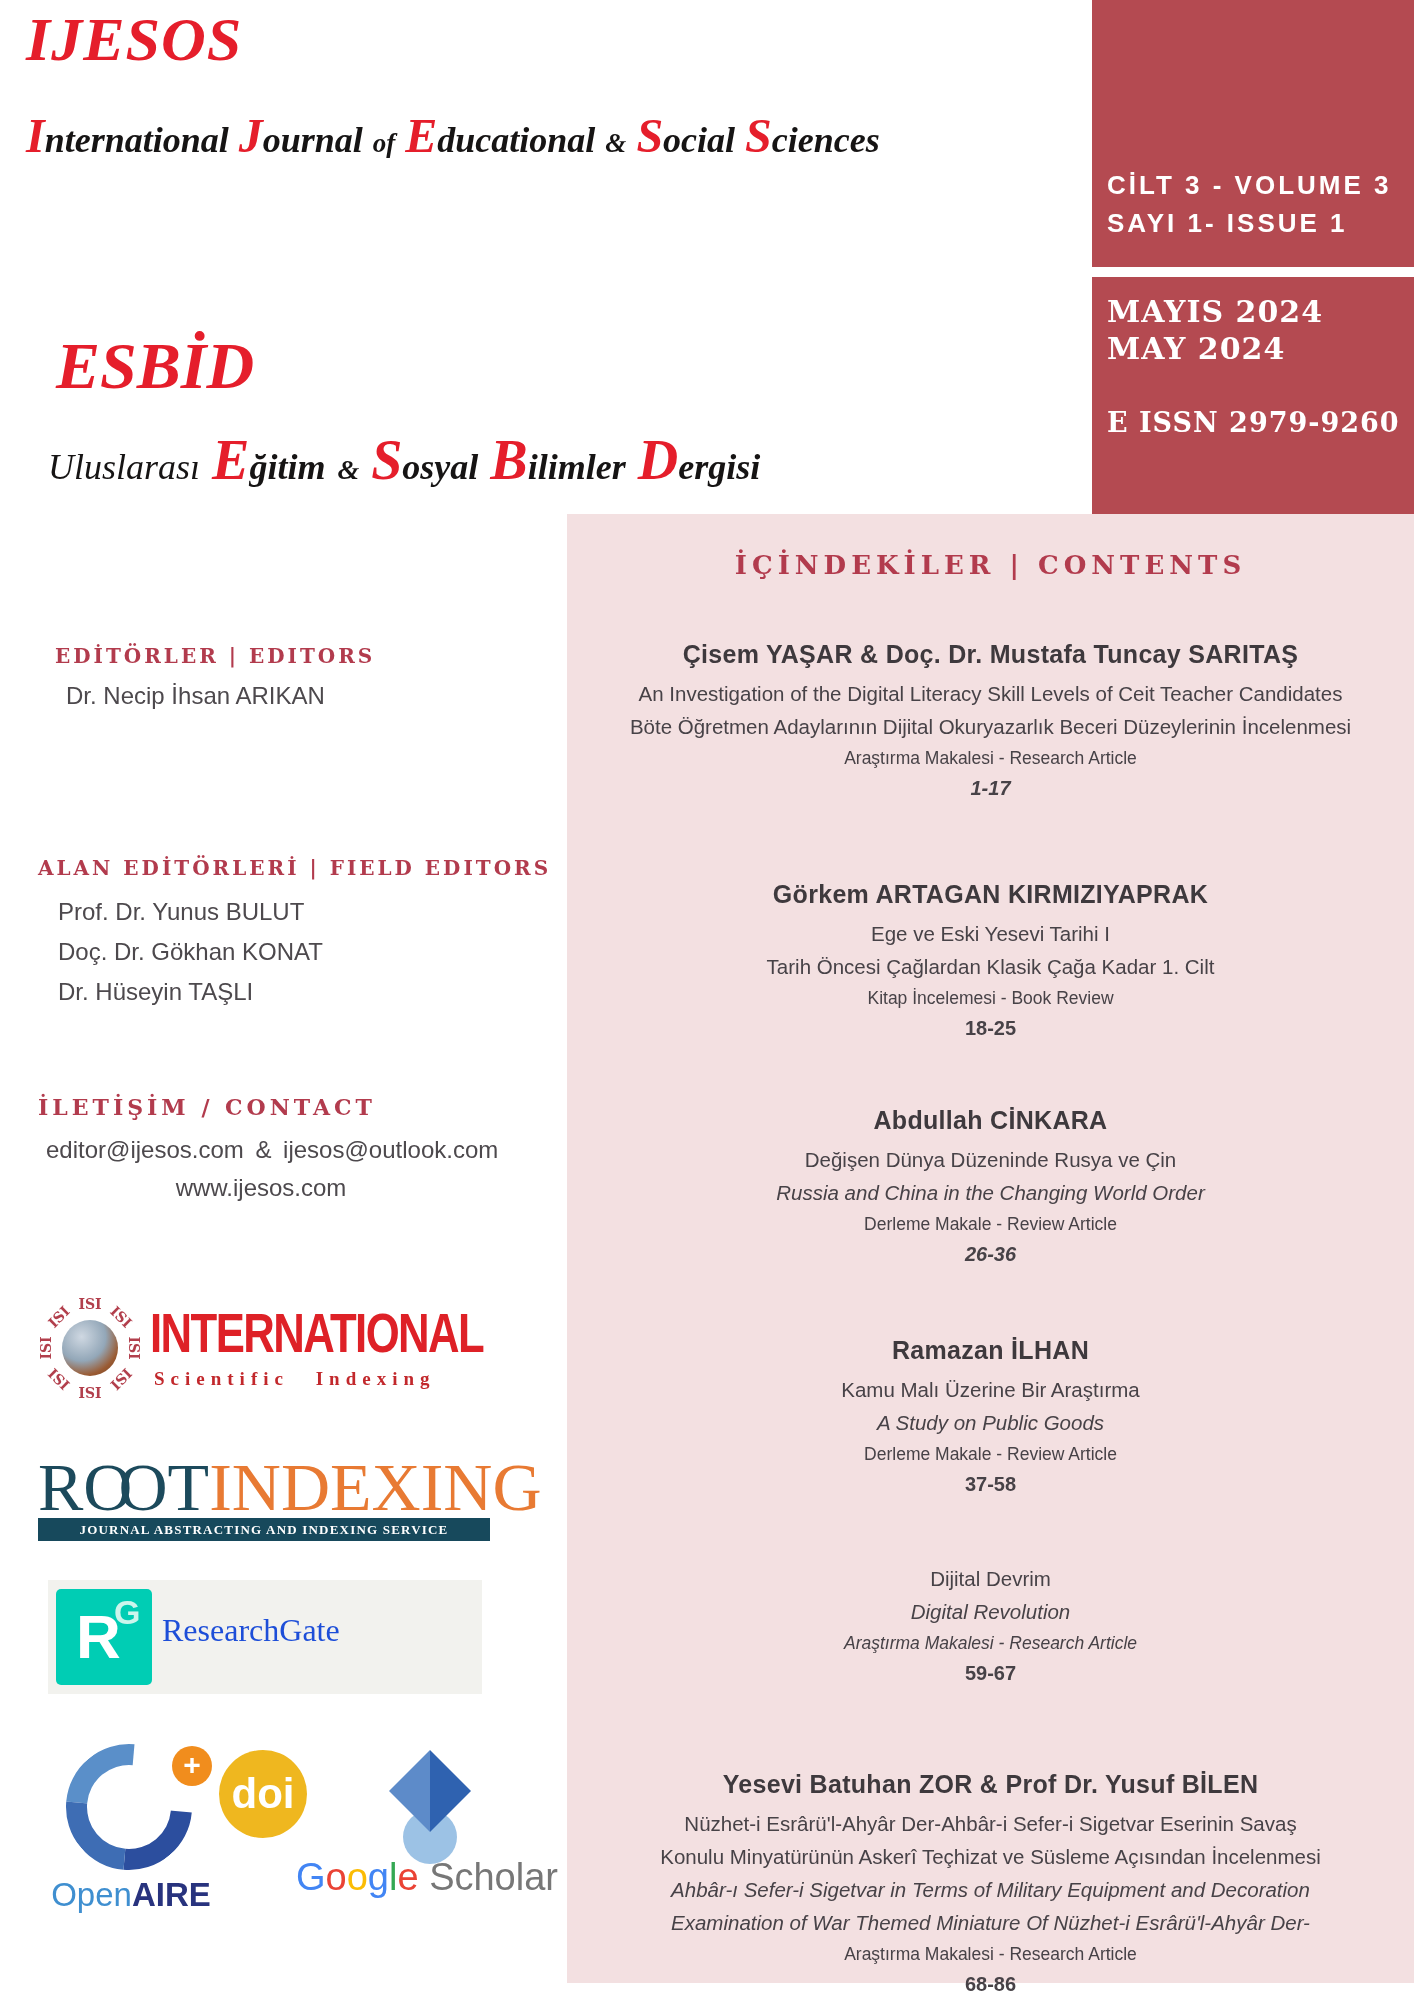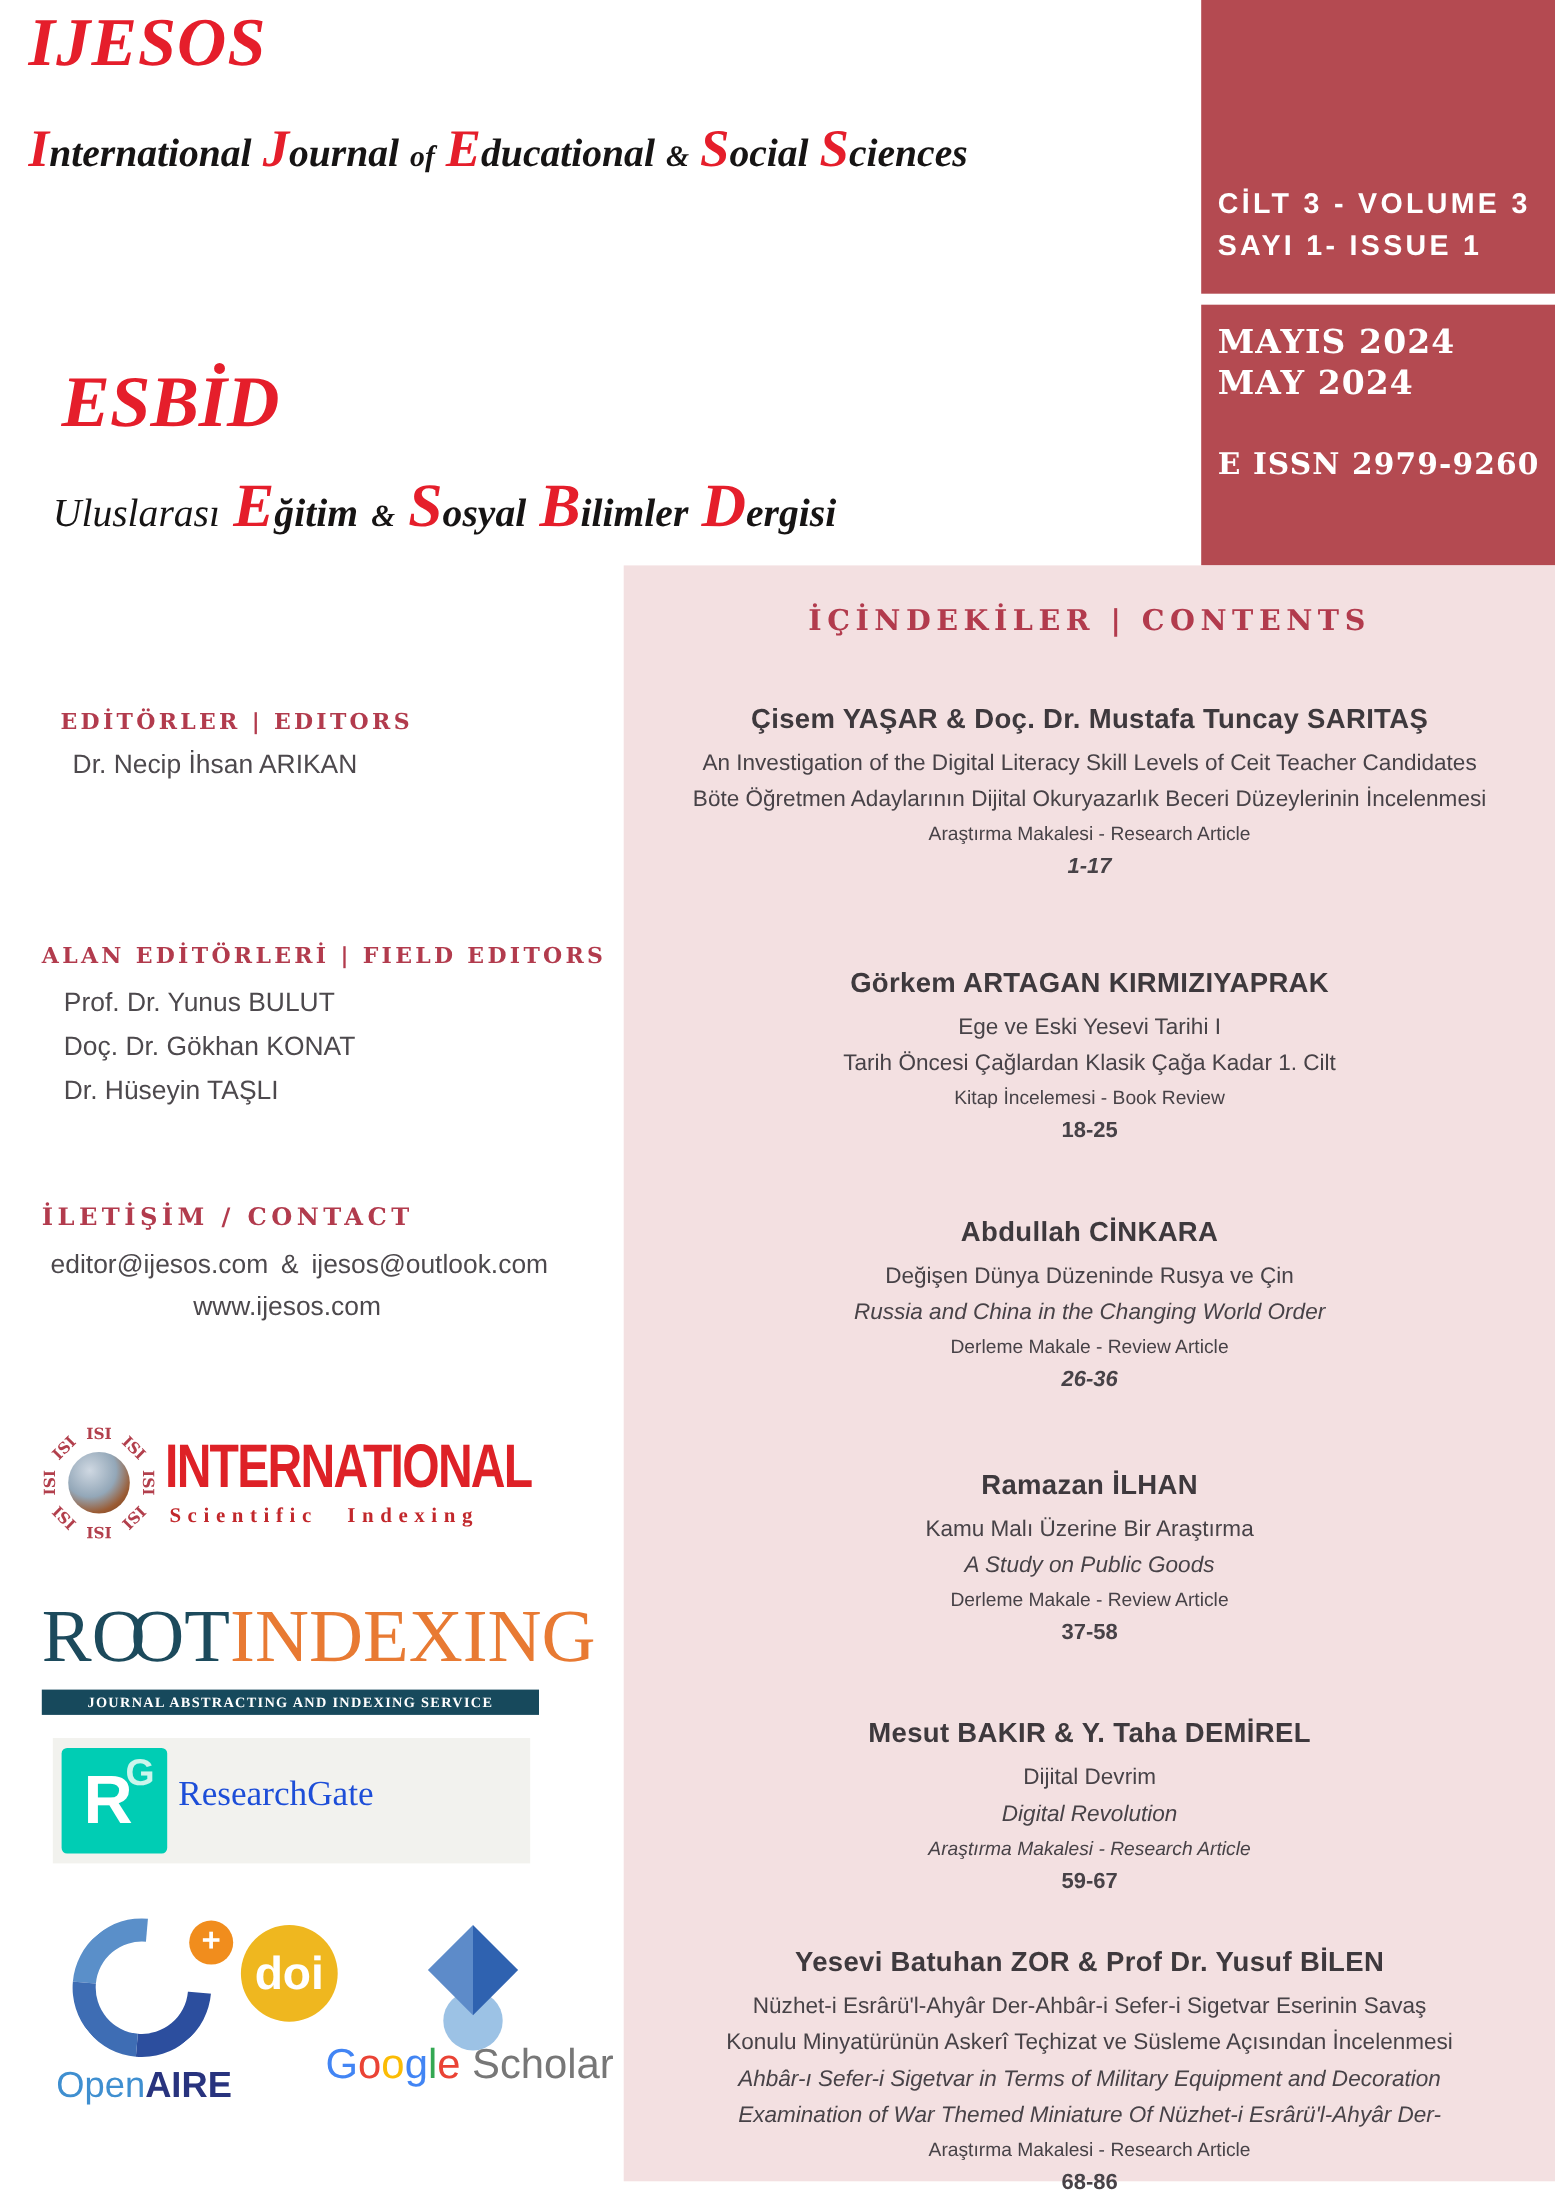--- a/index.html
+++ b/index.html
@@ -62,21 +62,21 @@
       letter-spacing:-2px;transform:scaleX(.78);transform-origin:left;white-space:nowrap;}
   #isi-sub{position:absolute;left:120px;top:76px;font-family:"Liberation Serif",serif;font-weight:bold;
       font-size:19px;color:#c2282c;letter-spacing:6px;word-spacing:16px;white-space:nowrap;}
 
   
   #root-logo{position:absolute;left:38px;top:1458px;width:470px;}
   #root-word{font-family:"Liberation Serif",serif;font-size:68px;line-height:58px;white-space:nowrap;}
   .root-teal{color:#1c4a5c;}
   .root-overlap{margin-left:-14px;}
   .root-orange{color:#e87a33;}
-  #root-bar{margin-top:20px;width:452px;height:23px;background:#17495c;color:#fff;text-align:center;
+  #root-bar{margin-top:2px;width:452px;height:23px;background:#17495c;color:#fff;text-align:center;
       font-family:"Liberation Serif",serif;font-size:13px;font-weight:bold;letter-spacing:1.2px;line-height:23px;}
 
   
   #rg-logo{position:absolute;left:48px;top:1580px;width:434px;height:114px;background:#f2f2ee;}
   #rg-square{position:absolute;left:8px;top:9px;width:96px;height:96px;background:#00cdb4;border-radius:5px;}
   #rg-r{position:absolute;left:20px;top:12px;font-size:62px;font-weight:bold;color:#ffffff;}
   #rg-g{position:absolute;left:58px;top:4px;font-size:34px;font-weight:bold;color:#ccf5ec;}
   #rg-label{position:absolute;left:114px;top:32px;font-family:"Liberation Serif",serif;
       font-size:32px;color:#1d4ed8;white-space:nowrap;}
 
@@ -178,21 +178,20 @@
 
     <div class="article" style="top:822px;">
       <div class="a-authors">Ramazan İLHAN</div>
       <div class="a-line">Kamu Malı Üzerine Bir Araştırma</div>
       <div class="a-line it">A Study on Public Goods</div>
       <div class="a-type">Derleme Makale - Review Article</div>
       <div class="a-pages">37-58</div>
     </div>
 
     <div class="article" style="top:1048px;">
-      <div class="a-authors">Mesut BAKIR &amp; Y. Taha DEMİREL</div>
       <div class="a-line">Dijital Devrim</div>
       <div class="a-line it">Digital Revolution</div>
       <div class="a-type it">Araştırma Makalesi - Research Article</div>
       <div class="a-pages">59-67</div>
     </div>
 
     <div class="article" style="top:1256px;">
       <div class="a-authors">Yesevi Batuhan ZOR &amp; Prof Dr. Yusuf BİLEN</div>
       <div class="a-line">Nüzhet-i Esrârü'l-Ahyâr Der-Ahbâr-i Sefer-i Sigetvar Eserinin Savaş</div>
       <div class="a-line">Konulu Minyatürünün Askerî Teçhizat ve Süsleme Açısından İncelenmesi</div>

